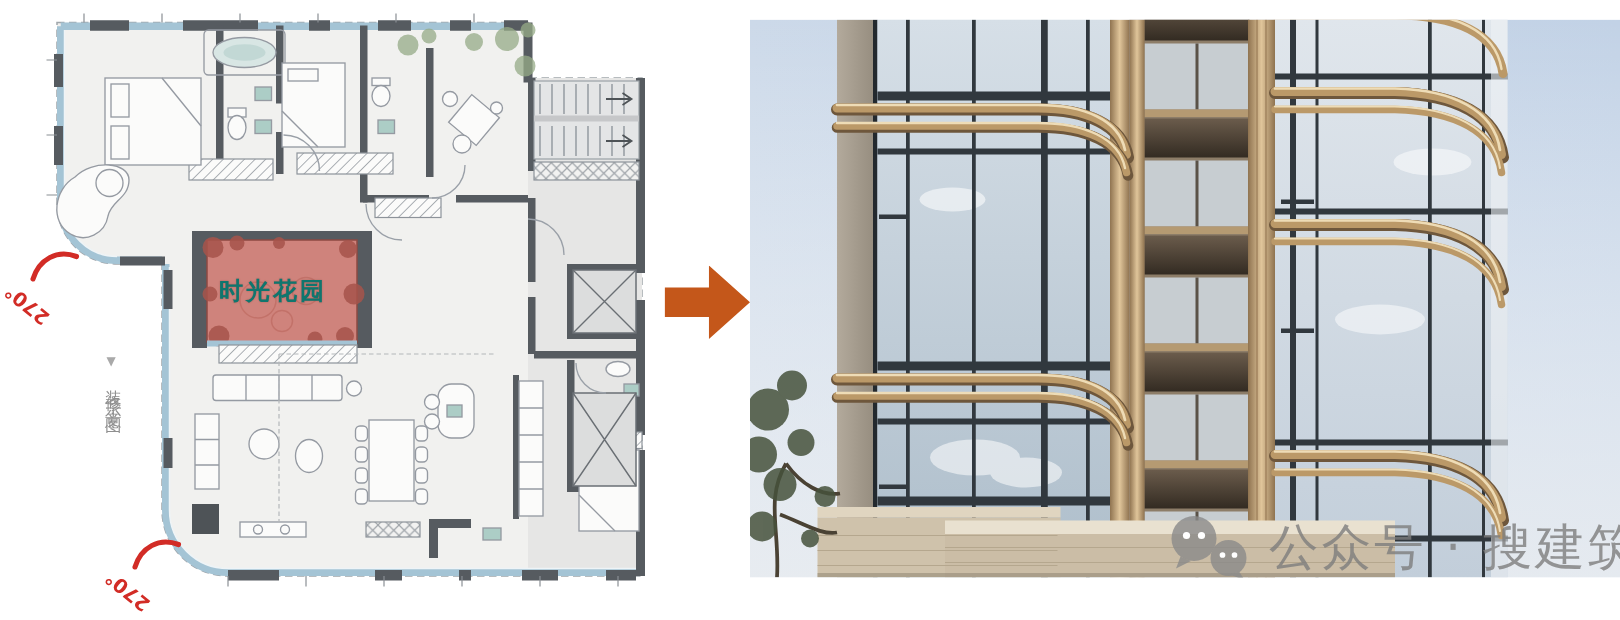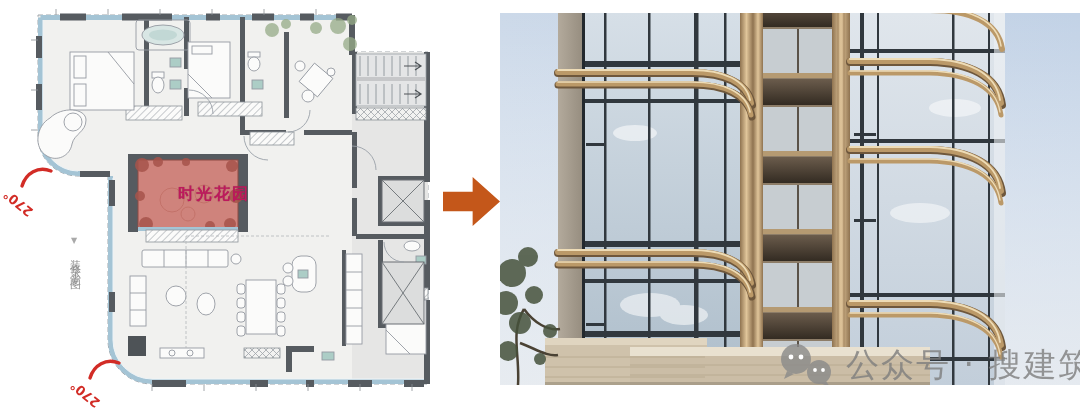--- a/index.html
+++ b/index.html
@@ -4,22 +4,22 @@
 <style>
   html,body{margin:0;padding:0;background:#fff;}
   .stage{position:relative;width:1080px;height:413px;background:#fff;overflow:hidden;
          font-family:"DejaVu Sans",sans-serif;}
   .stage svg{display:block;}
   
   #plan-wrap{position:absolute;left:0;top:0;width:440px;height:413px;}
   
   .garden-tag{position:absolute;left:138px;top:160px;width:88px;height:68px;
     display:flex;align-items:center;justify-content:center;
-    font-family:"DejaVu Serif",serif;font-weight:bold;font-size:16px;color:#be185d;
-    letter-spacing:2px;text-shadow:0 0 1px rgba(60,20,15,.35);pointer-events:none;padding-left:32px;}
+    font-family:"DejaVu Serif",serif;font-weight:bold;font-size:16px;color:#0f766e;
+    letter-spacing:2px;text-shadow:0 0 1px rgba(60,20,15,.35);pointer-events:none;}
   
   .reno-note{position:absolute;left:62px;top:236px;width:24px;text-align:center;color:#8f8f8f;}
   .reno-note .tri{display:block;font-size:8px;color:#a9a9a9;margin-bottom:5px;}
   .reno-note .vtxt{writing-mode:vertical-rl;text-orientation:upright;font-size:11px;
     letter-spacing:5px;color:#8f8f8f;margin:0 auto;}
   
   .deg-label{position:absolute;width:56px;height:58px;pointer-events:none;}
   #deg1{left:0;top:162px;}
   #deg2{left:66px;top:352px;}
   

